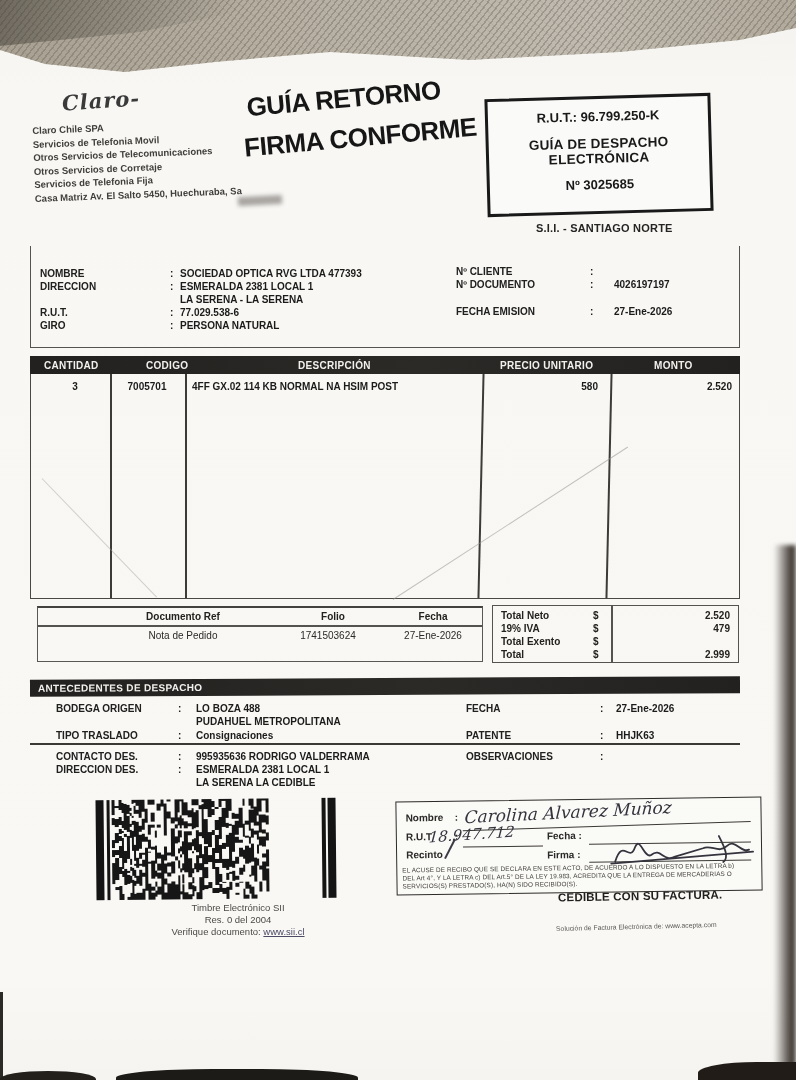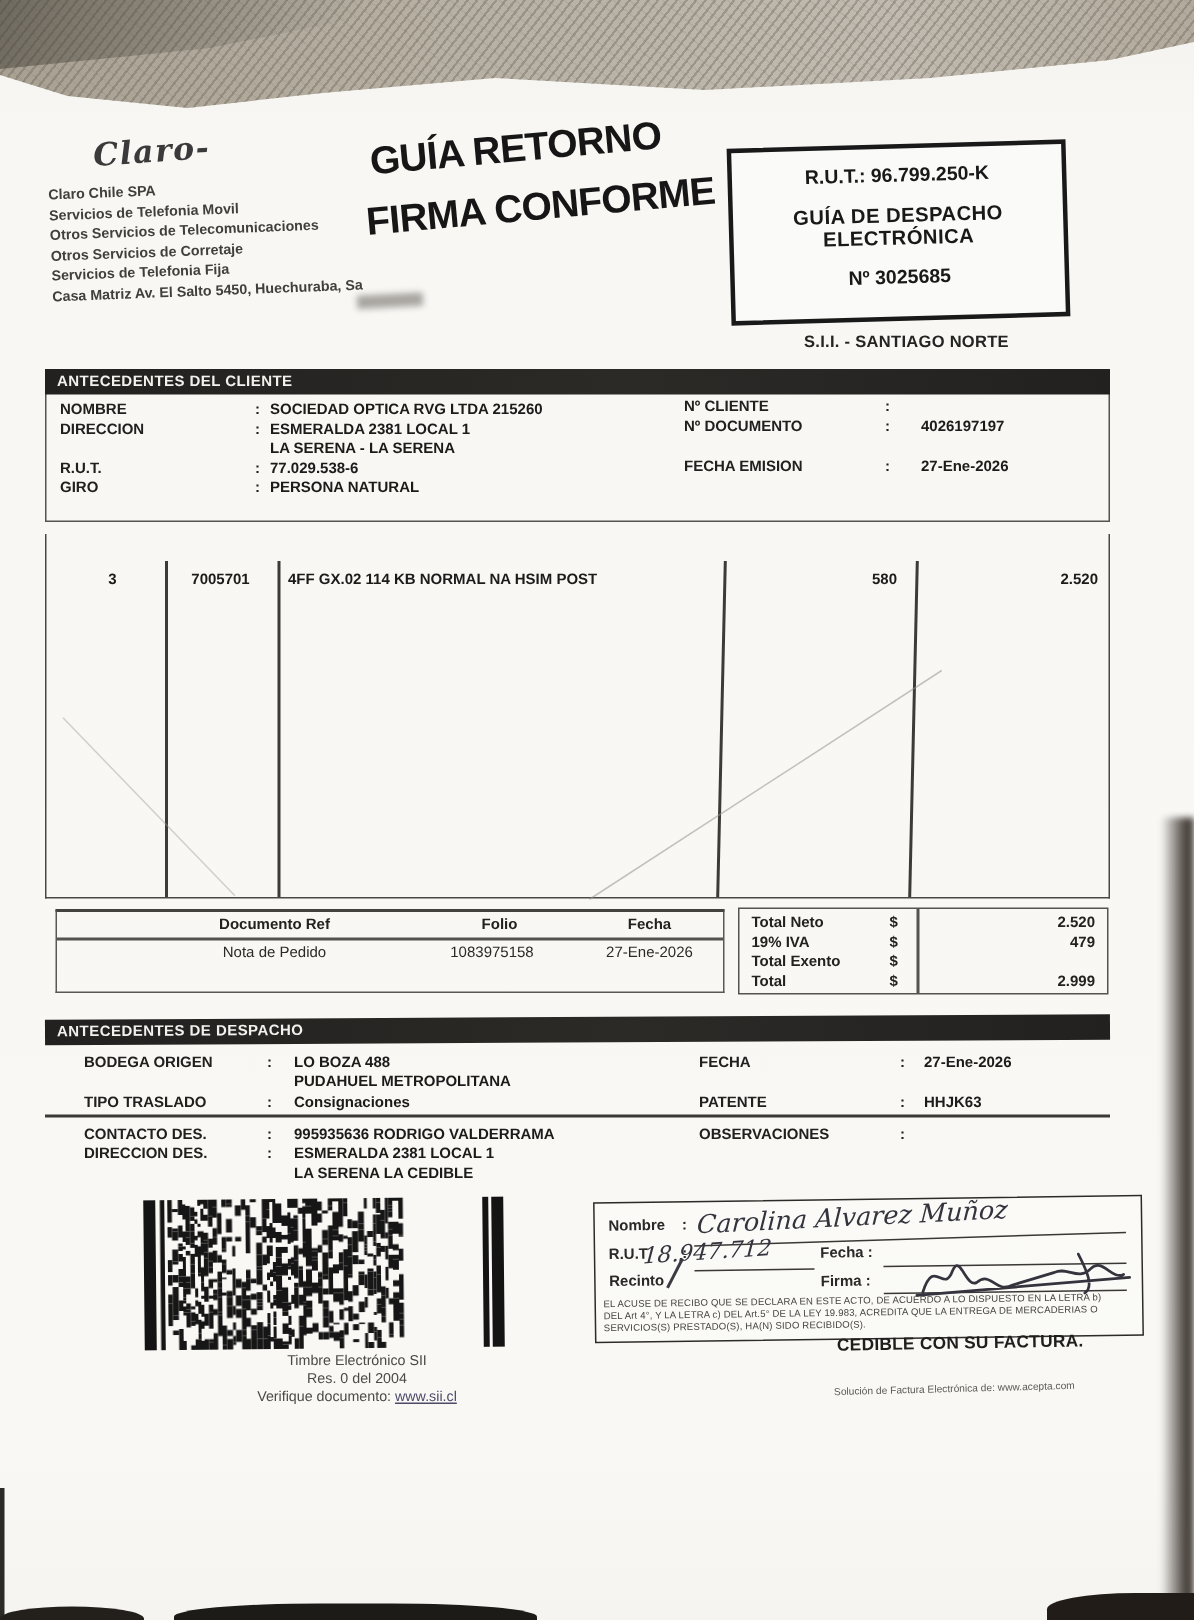--- a/index.html
+++ b/index.html
@@ -109,26 +109,23 @@
 
   <div class="abs rutbox">
     <div class="r1">R.U.T.: 96.799.250-K</div>
     <div class="r2">GUÍA DE DESPACHO</div>
     <div class="r3">ELECTRÓNICA</div>
     <div class="r4">Nº 3025685</div>
   </div>
   <div class="abs sii">S.I.I. - SANTIAGO NORTE</div>
 
   <div class="abs clientbox"></div>
-  <div class="abs bar clienthdr">
-    <span class="whead">ANTECEDENTES DEL CLIENTE</span>
-  </div>
   <span class="abs lbl" style="left:40px; top:268px;">NOMBRE</span>
   <span class="abs colon" style="left:170px; top:268px;">:</span>
-  <span class="abs val" style="left:180px; top:268px;">SOCIEDAD OPTICA RVG LTDA 215260</span>
+  <span class="abs val" style="left:180px; top:268px;">SOCIEDAD OPTICA RVG LTDA 477393</span>
   <span class="abs lbl" style="left:40px; top:281px;">DIRECCION</span>
   <span class="abs colon" style="left:170px; top:281px;">:</span>
   <span class="abs val" style="left:180px; top:281px;">ESMERALDA 2381 LOCAL 1</span>
   <span class="abs val" style="left:180px; top:294px;">LA SERENA -  LA SERENA</span>
   <span class="abs lbl" style="left:40px; top:307px;">R.U.T.</span>
   <span class="abs colon" style="left:170px; top:307px;">:</span>
   <span class="abs val" style="left:180px; top:307px;">77.029.538-6</span>
   <span class="abs lbl" style="left:40px; top:320px;">GIRO</span>
   <span class="abs colon" style="left:170px; top:320px;">:</span>
   <span class="abs val" style="left:180px; top:320px;">PERSONA NATURAL</span>
@@ -137,39 +134,46 @@
   <span class="abs colon" style="left:590px; top:266px;">:</span>
   <span class="abs val" style="left:614px; top:266px;"></span>
   <span class="abs lbl" style="left:456px; top:279px;">Nº DOCUMENTO</span>
   <span class="abs colon" style="left:590px; top:279px;">:</span>
   <span class="abs val" style="left:614px; top:279px;">4026197197</span>
   <span class="abs lbl" style="left:456px; top:306px;">FECHA EMISION</span>
   <span class="abs colon" style="left:590px; top:306px;">:</span>
   <span class="abs val" style="left:614px; top:306px;">27-Ene-2026</span>
 
   <div class="abs itable"></div>
+  <div class="abs bar ithdr">
+    <span class="whead" style="position:absolute; left:14px;">CANTIDAD</span>
+    <span class="whead" style="position:absolute; left:116px;">CODIGO</span>
+    <span class="whead" style="position:absolute; left:268px;">DESCRIPCIÓN</span>
+    <span class="whead" style="position:absolute; left:470px;">PRECIO UNITARIO</span>
+    <span class="whead" style="position:absolute; left:624px;">MONTO</span>
+  </div>
   <div class="abs vline" style="left:110px; top:374px; height:224px;"></div>
   <div class="abs vline" style="left:185px; top:374px; height:224px;"></div>
   <div class="abs vline" style="left:480px; top:374px; height:224px; transform:rotate(1.3deg);"></div>
   <div class="abs vline" style="left:608px; top:374px; height:224px; transform:rotate(1.3deg);"></div>
   <div>
     <span class="abs val" style="left:55px; top:381px; width:40px; text-align:center;">3</span>
     <span class="abs val" style="left:118px; top:381px; width:58px; text-align:center;">7005701</span>
     <span class="abs val" style="left:192px; top:381px;">4FF GX.02 114 KB NORMAL NA HSIM POST</span>
     <span class="abs val" style="left:500px; top:381px; width:98px; text-align:right;">580</span>
     <span class="abs val" style="left:630px; top:381px; width:102px; text-align:right;">2.520</span>
   </div>
 
   <div class="abs refbox">
     <span class="refhdr" style="position:absolute; left:60px; top:3px; width:170px; text-align:center;">Documento Ref</span>
     <span class="refhdr" style="position:absolute; left:255px; top:3px; width:80px; text-align:center;">Folio</span>
     <span class="refhdr" style="position:absolute; left:350px; top:3px; width:90px; text-align:center;">Fecha</span>
     <div style="position:absolute; left:0; top:17px; width:100%; height:1.5px; background:#55534f;"></div>
     <span class="totrow" style="position:absolute; left:60px; top:22px; width:170px; text-align:center; font-weight:normal; color:#2b2a28;">Nota de Pedido</span>
-    <span class="totrow" style="position:absolute; left:245px; top:22px; width:90px; text-align:center; font-weight:normal; color:#2b2a28;">1083975158</span>
+    <span class="totrow" style="position:absolute; left:245px; top:22px; width:90px; text-align:center; font-weight:normal; color:#2b2a28;">1741503624</span>
     <span class="totrow" style="position:absolute; left:348px; top:22px; width:94px; text-align:center; font-weight:normal; color:#2b2a28;">27-Ene-2026</span>
   </div>
 
   <div class="abs totbox">
     <div style="position:absolute; left:118px; top:0; width:1.5px; height:100%; background:#55534f;"></div>
     <span class="totrow" style="position:absolute; left:8px; top:4px;">Total Neto</span>
     <span class="totrow" style="position:absolute; left:100px; top:4px;">$</span>
     <span class="totrow" style="position:absolute; right:8px; top:4px;">2.520</span>
     <span class="totrow" style="position:absolute; left:8px; top:17px;">19% IVA</span>
     <span class="totrow" style="position:absolute; left:100px; top:17px;">$</span>

